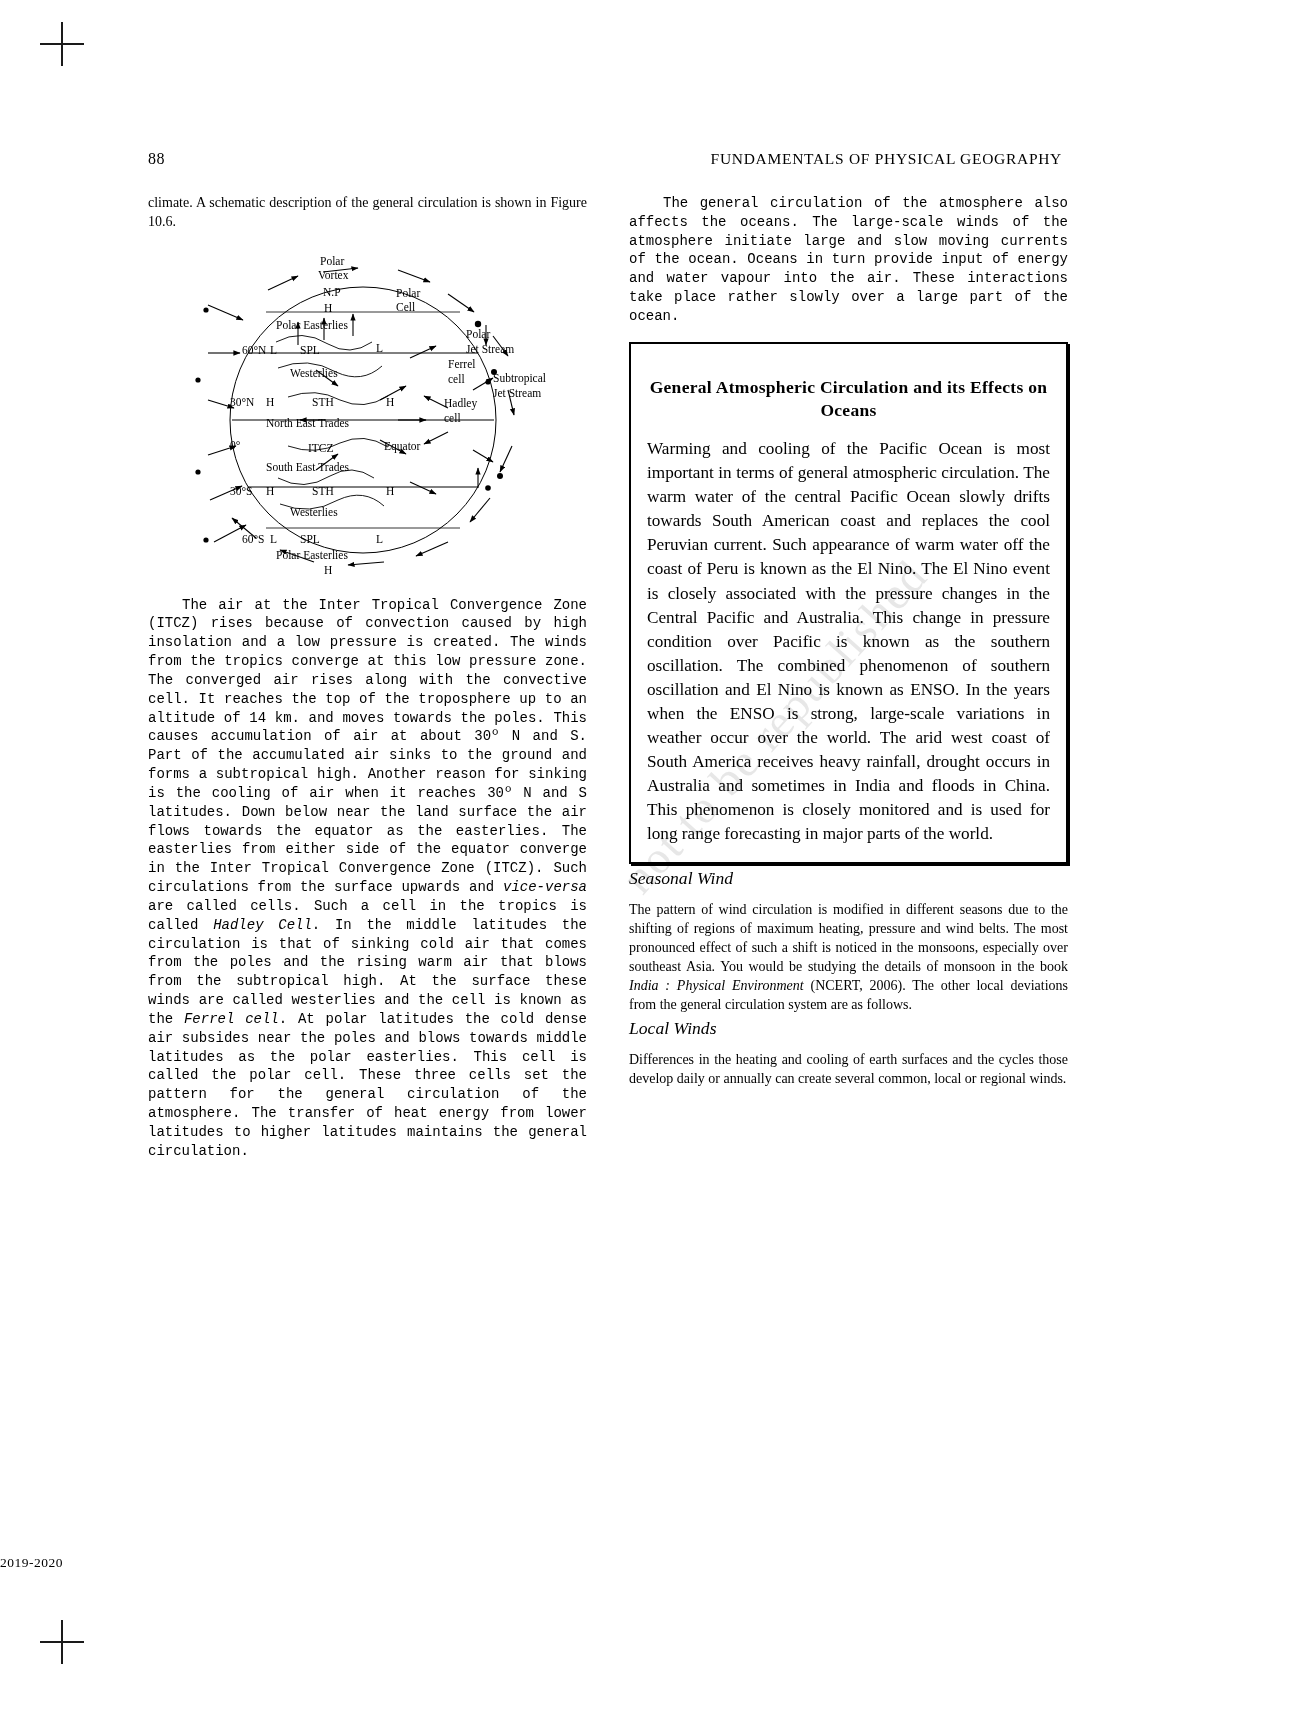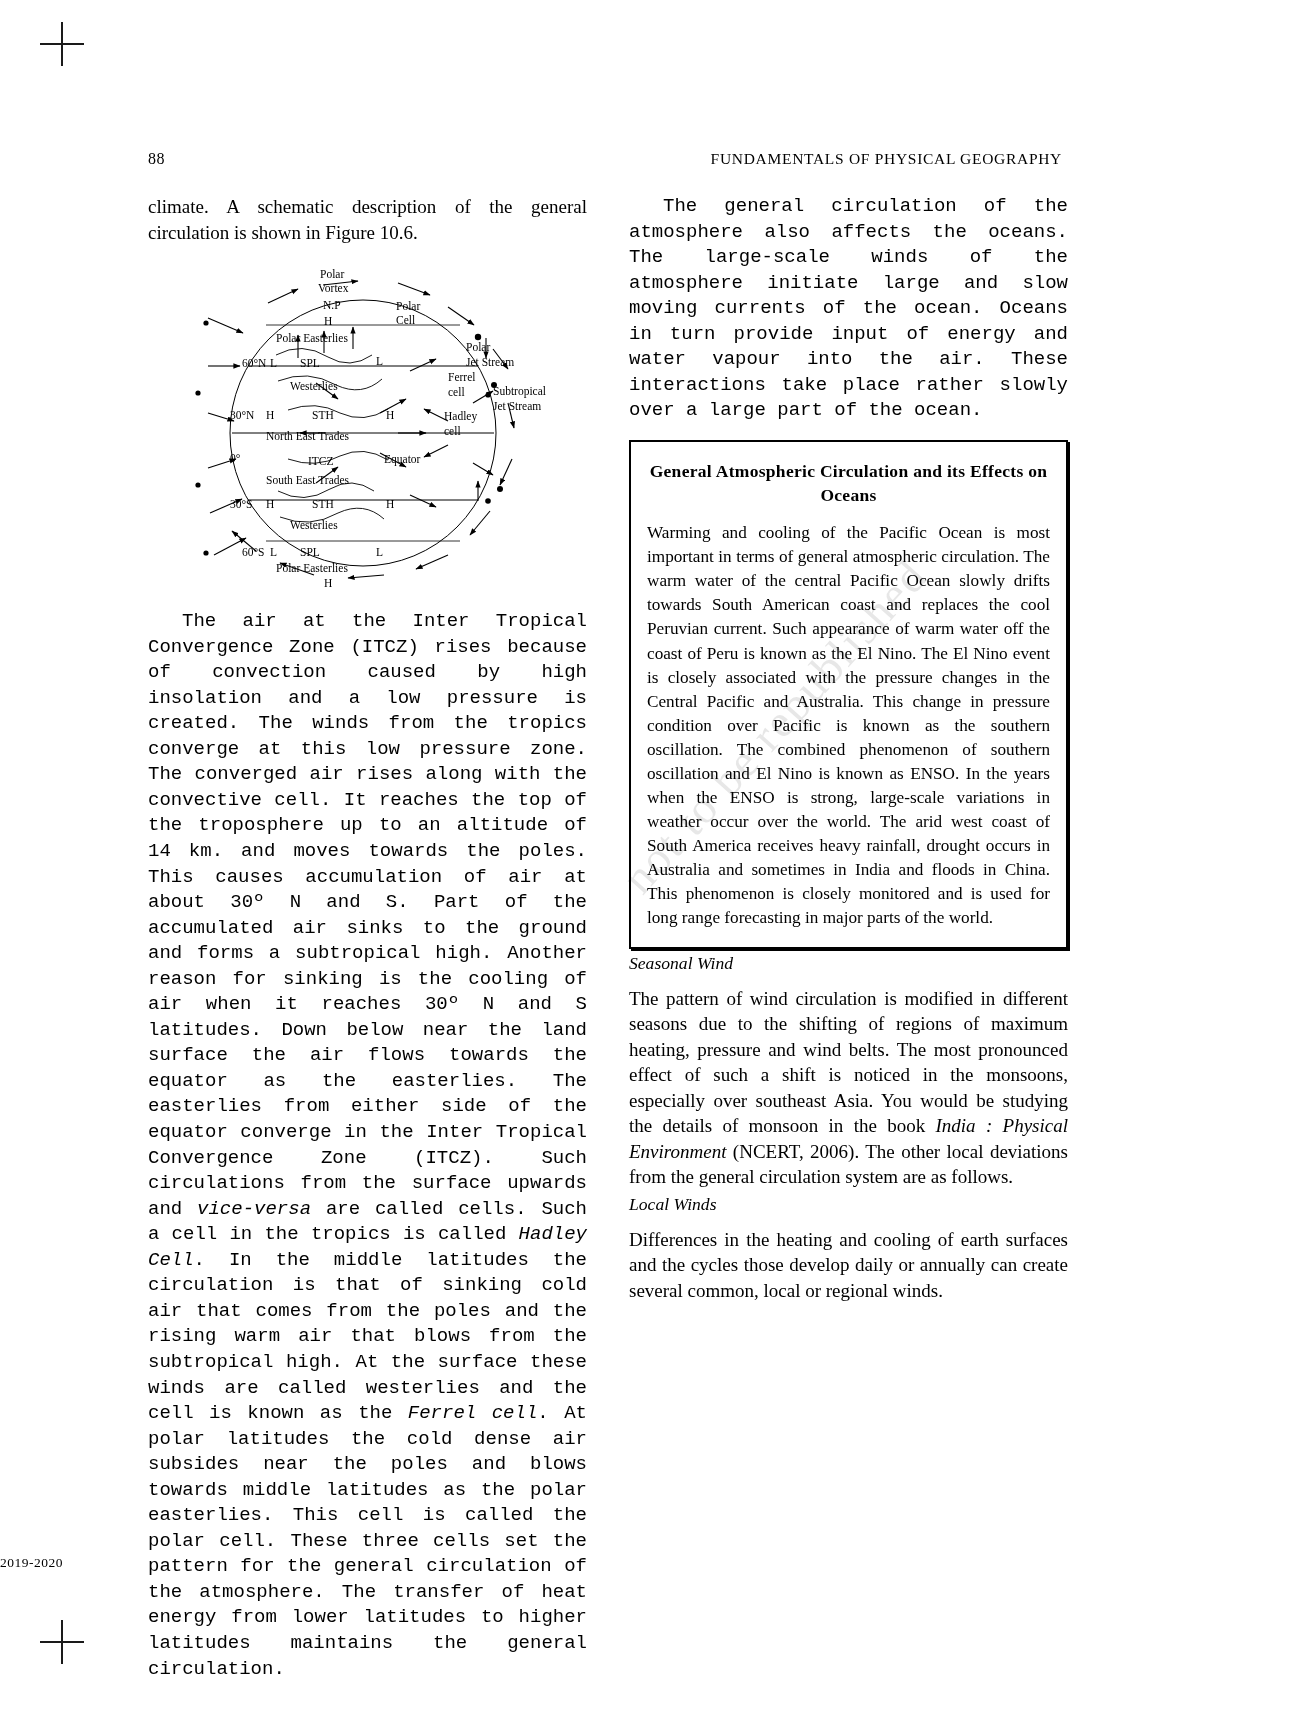--- a/index.html
+++ b/index.html
@@ -52,21 +52,21 @@
   }
 
   .columns {
     display: flex;
     gap: 42px;
     margin-top: 26px;
   }
   .col { width: 439px; }
 
   p.body {
-    font-size: 19px;
+    font-size: 14px;
     line-height: 1.345;
     text-align: justify;
     margin: 0 0 0 0;
     hyphens: none;
   }
   p.indent { text-indent: 34px; font-family: Liberation Mono, monospace; }
 
   
   .figure-wrap {
     margin: 18px 0 0 0;
@@ -78,21 +78,21 @@
     font-weight: bold;
     text-align: center;
     line-height: 1.3;
     margin-top: 14px;
     width: 380px;
   }
 
   
   .box {
     border: 2px solid #000;
-    padding: 18px 16px 16px 16px;
+    padding: 32px 16px 16px 16px;
     margin-top: 16px;
     box-shadow: 2px 2px 0 #000;
   }
   .box-title {
     font-size: 17.5px;
     font-weight: bold;
     text-align: center;
     line-height: 1.35;
     letter-spacing: 0.3px;
     margin-bottom: 14px;

